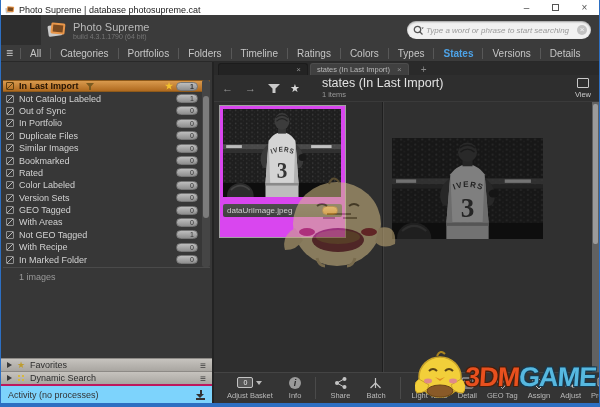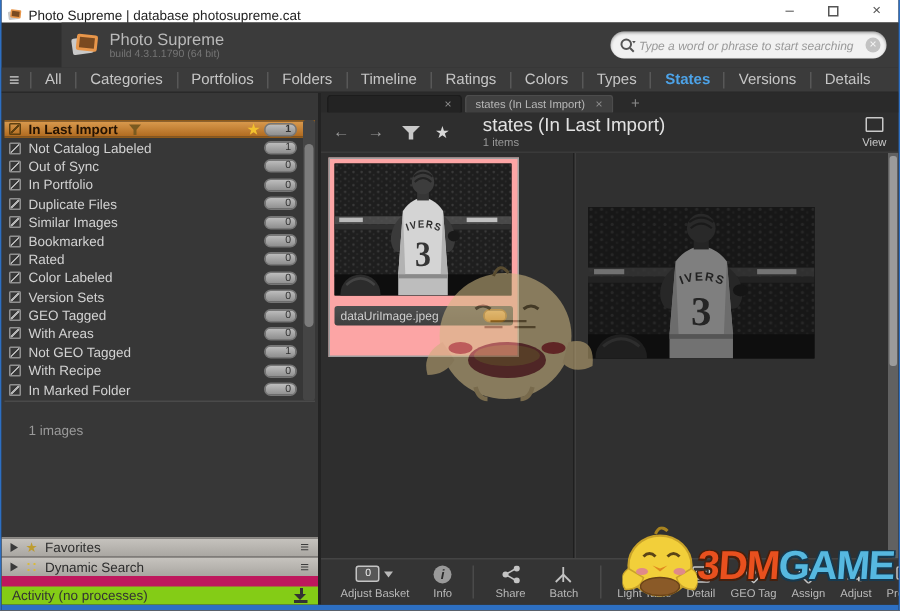--- a/index.html
+++ b/index.html
@@ -41,28 +41,28 @@
     background:linear-gradient(135deg, transparent 42%, #b5b5b5 42%, #b5b5b5 58%, transparent 58%); }
   .badge{ margin-left:auto; width:22px; height:9px; border-radius:5px; border:1px solid #767676;
     background:linear-gradient(#bdbdbd,#8f8f8f); font-size:7px; color:#333; text-align:right; padding-right:3px; line-height:7px; flex:none; }
   .srow.selected{ background:linear-gradient(#d99a4e,#b06a1f); border-top:1px solid #8f5a1a; border-bottom:1px solid #8f5a1a; color:#241303; font-weight:bold; }
   .srow.selected .editic{ border-color:#5f4010; background:linear-gradient(135deg, transparent 42%, #5f4010 42%, #5f4010 58%, transparent 58%); }
   .funnel-sm{ margin-left:7px; flex:none; }
   .star-sm{ margin-left:auto; color:#f2c12e; font-size:9px; line-height:9px; }
   .srow.selected .badge{ margin-left:3px; }
   .sscroll{ position:absolute; right:0; top:0; width:8px; height:187px; background:#454545; border-radius:2px; }
   .sscroll .thumb{ position:absolute; left:1px; top:16px; width:6px; height:122px; background:#7c7c7c; border-radius:3px; }
-  .summary{ margin:14px 0 0 18px; font-size:9px; color:#9a9a9a; }
+  .summary{ margin:4px 0 0 18px; font-size:9px; color:#9a9a9a; }
   .sspacer{ flex:1; }
   .collapsebar{ height:13px; background:linear-gradient(#c6c3be,#a9a6a1); border-top:1px solid #8d8a86; display:flex; align-items:center; padding:0 6px; font-size:9px; color:#2d2d2d; }
   .tri{ width:0; height:0; border-left:5px solid #3a3a3a; border-top:3.5px solid transparent; border-bottom:3.5px solid transparent; margin-right:5px; }
   .favstar{ color:#bd9c2f; font-size:9px; line-height:9px; margin-right:5px; }
   .dynic{ width:8px; height:8px; margin-right:5px; background:radial-gradient(circle,#d8b93c 34%,transparent 36%) 0 0/4px 4px; }
   .menuic{ margin-left:auto; color:#3d3d3d; font-size:10px; }
-  .activitybar{ height:19px; background:#84cc16; border-top:7px solid #be185d; display:flex; align-items:center; padding:0 7px; font-size:9px; color:#333; }
+  .activitybar{ height:19px; background:#7dd3fc; border-top:2px solid #be185d; display:flex; align-items:center; padding:0 7px; font-size:9px; color:#333; }
   .dlic{ margin-left:auto; width:9px; height:10px; position:relative; }
   .dlic::before{ content:""; position:absolute; left:3.5px; top:0; width:2px; height:4px; background:#333; }
   .dlic::after{ content:""; position:absolute; left:0; top:4px; border-left:4.5px solid transparent; border-right:4.5px solid transparent; border-top:4px solid #333; }
   .dlic i{ position:absolute; left:0; bottom:0; width:9px; height:1.6px; background:#333; }
   
   .main{ flex:1; display:flex; flex-direction:column; background:#2e2e2e; min-width:0; }
   .doctabs{ height:13px; background:#2a2a2a; display:flex; align-items:flex-end; padding-left:4px; }
   .dtab{ height:12px; border-radius:3px 3px 0 0; display:flex; align-items:center; font-size:7.5px; color:#b8b8b8; padding:0 6px; }
   .dtab .x{ color:#8f8f8f; font-size:8px; margin-left:7px; }
   .dtab1{ width:90px; background:#232323; border:1px solid #1c1c1c; border-bottom:0; justify-content:flex-end; }
@@ -72,21 +72,21 @@
   .navarrow{ font-size:11px; color:#9a9a9a; margin-right:12px; line-height:11px; }
   .hstar{ color:#d8d8d8; font-size:11px; margin:0 12px 0 10px; }
   .titleblock{ margin-left:10px; }
   .mtitle{ font-size:12.5px; color:#e2e2e2; line-height:13px; }
   .msub{ font-size:7.5px; color:#999; }
   .viewbtn{ margin-left:auto; display:flex; flex-direction:column; align-items:center; color:#c9c9c9; font-size:7.5px; gap:2px; }
   .viewic{ width:12px; height:10px; border:1px solid #c9c9c9; border-radius:1px; }
   
   .content{ flex:1; display:flex; border-top:1px solid #3a3a3a; position:relative; min-height:0; }
   .gridpane{ width:168px; padding:3px 0 0 5px; flex:none; }
-  .thumbcard{ width:127px; height:133px; border:1px solid #a0a0a0; background:#fca5a5; padding:3px; }
+  .thumbcard{ width:127px; height:133px; border:1px solid #a0a0a0; background:#d946ef; padding:3px; }
   .thumbphoto{ width:118px; height:88px; display:block; background:#111; }
   .filenamerow{ margin-top:7px; height:13px; background:linear-gradient(#4e4e4e,#3f3f3f); border-radius:2px; display:flex; align-items:center; padding:0 4px; font-size:8px; color:#cfcfcf; }
   .vbadge{ margin-left:auto; width:16px; height:9px; border-radius:4.5px; border:1px solid #a56a15; background:linear-gradient(#f2b558,#d8891d); }
   .splitter{ width:2px; background:#1f1f1f; border-right:1px solid #3e3e3e; flex:none; }
   .previewpane{ flex:1; position:relative; background:#303030; min-width:0; }
   .previewimg{ position:absolute; left:8px; top:36px; width:151px; height:101px; background:#0d0d0d; filter:brightness(.6) contrast(.95); }
   .pscroll{ position:absolute; right:0; top:0; bottom:0; width:7px; background:#616161; }
   .pscroll .thumb{ position:absolute; left:1px; top:2px; width:5px; height:52%; background:#9b9b9b; border-radius:2px; }
   
   .toolbar{ height:31px; background:#343434; border-top:1px solid #444; display:flex; align-items:center; padding:0 5px; }

